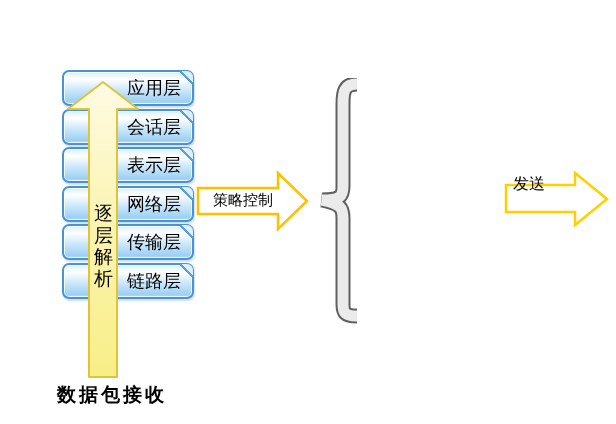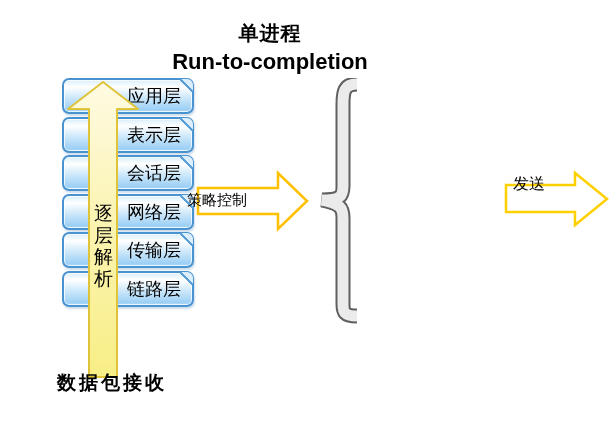--- a/index.html
+++ b/index.html
@@ -6,44 +6,44 @@
   .canvas{
     position:relative;width:616px;height:424px;background:#ffffff;overflow:hidden;
     font-family:"Liberation Sans","DejaVu Sans",sans-serif;color:#000;
   }
   
   .title-block{position:absolute;left:120px;top:20px;width:300px;text-align:center;}
   .title-line1{font-size:20px;font-weight:bold;letter-spacing:1px;}
   .title-line2{font-size:22px;font-weight:bold;margin-top:2px;}
 
   
-  .osi-stack{position:absolute;left:62px;top:78px;width:132px;}
+  .osi-stack{position:absolute;left:62px;top:70px;width:132px;}
   .layer-box{
     position:relative;box-sizing:border-box;width:132px;height:36px;margin-bottom:2.5px;
     border:2px solid #4a93d1;border-radius:7px;
     background:linear-gradient(180deg,#d9eefc 0%,#ffffff 22%,#cde8fa 55%,#9dd0f5 92%,#aedbf8 100%);
     box-shadow:inset 0 0 0 1px rgba(255,255,255,0.75), 1px 2px 2px rgba(120,160,200,0.35);
     display:flex;align-items:center;justify-content:flex-end;
     padding-right:11px;font-size:18px;
   }
   .layer-box::after{
     content:"";position:absolute;top:-1px;right:-1px;width:13px;height:13px;
     border-top-right-radius:6px;
     background:linear-gradient(to top right,rgba(0,0,0,0) 45%,#5a9fd8 45%,#5a9fd8 55%,#ddeffc 55%);
   }
 
   
   .up-arrow-label{
     position:absolute;left:93px;top:203px;width:20px;
     font-size:19px;line-height:21.5px;word-break:break-all;text-align:right;
   }
-  .input-label{position:absolute;left:57px;top:370px;font-size:19px;font-weight:bold;letter-spacing:3px;}
+  .input-label{position:absolute;left:57px;top:382px;font-size:19px;font-weight:bold;letter-spacing:3px;}
 
   
-  .policy-arrow-label{position:absolute;left:187px;top:191px;font-size:15px;}
+  .policy-arrow-label{position:absolute;left:213px;top:191px;font-size:15px;}
   .send-arrow-label{position:absolute;left:513px;top:174px;font-size:16px;}
 
   
   .policy-stack{position:absolute;left:368px;top:83px;width:130px;}
   .policy-box{
     position:relative;box-sizing:border-box;width:130px;height:34px;margin-bottom:4.3px;
     border-radius:6px;background:#b3c8ef;
     border:1px solid #e6ecf8;
     box-shadow:2px 2px 3px rgba(150,150,150,0.45), inset 0 0 0 1px rgba(255,255,255,0.5);
     display:flex;align-items:center;padding-left:9px;font-size:17px;
@@ -54,34 +54,30 @@
     background:linear-gradient(to top right,rgba(0,0,0,0) 45%,#93a9d8 45%,#93a9d8 55%,#dbe5f9 55%);
   }
 
   .abs-svg{position:absolute;}
 </style>
 </head>
 <body>
 
 <div class="canvas">
 
-  <div class="title-block">
-    <div class="title-line1">单进程</div>
-    <div class="title-line2">Run-to-completion</div>
-  </div>
 
   <div class="osi-stack">
     <div class="layer-box">
         <span>应用层</span>
       </div>
     <div class="layer-box">
-        <span>表示层</span>
+        <span>会话层</span>
       </div>
     <div class="layer-box">
-        <span>会话层</span>
+        <span>表示层</span>
       </div>
     <div class="layer-box">
         <span>网络层</span>
       </div>
     <div class="layer-box">
         <span>传输层</span>
       </div>
     <div class="layer-box">
         <span>链路层</span>
       </div>

